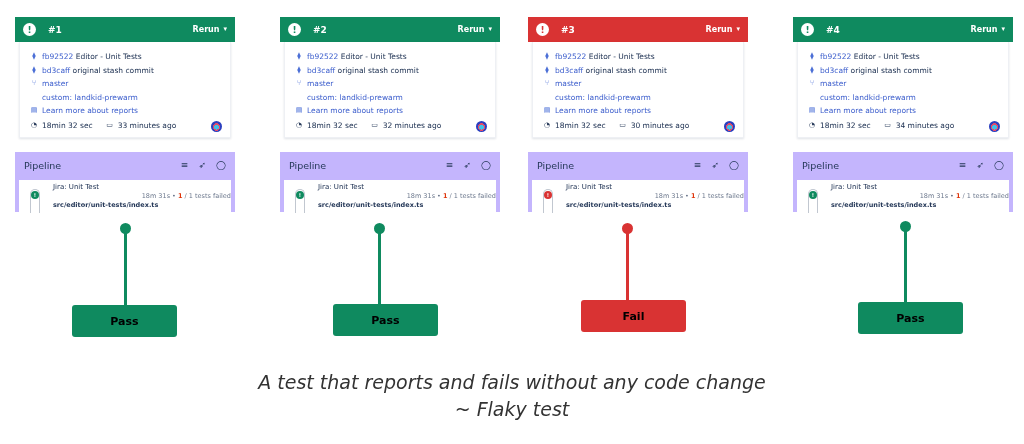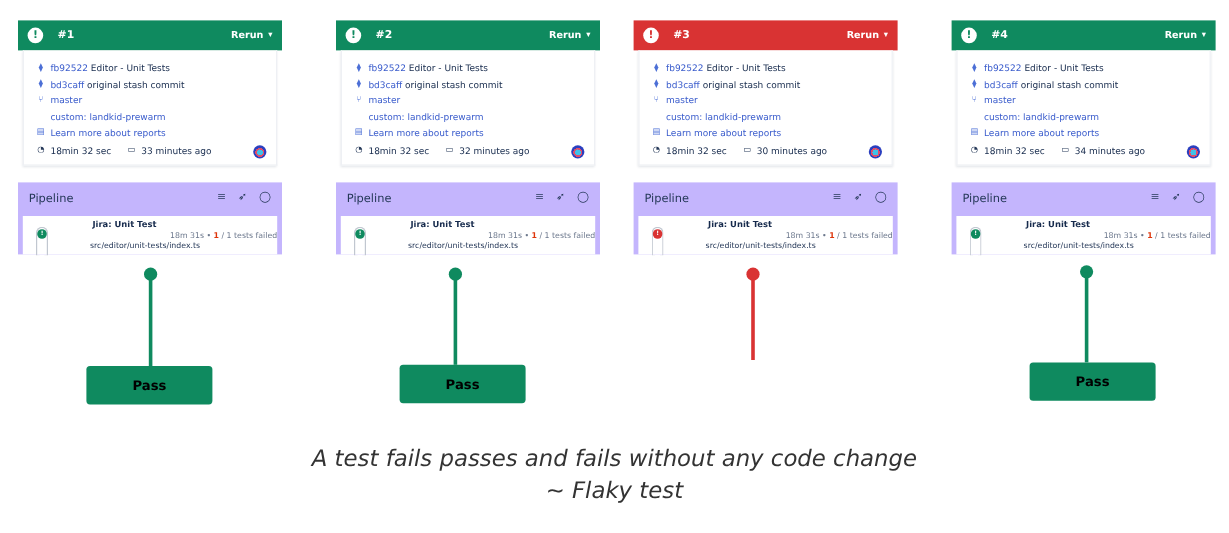--- a/index.html
+++ b/index.html
@@ -41,23 +41,23 @@
   }
 
   .pipeline { position: absolute; left: 0; top: 152px; width: 220px; height: 60px; background: #c4b5fd; }
   .pipe-head { height: 26px; display: flex; align-items: center; padding: 0 9px; }
   .pipe-title { flex: 1; font-size: 9.5px; color: #253858; }
   .pipe-icons { display: flex; gap: 10px; font-size: 9px; color: #253858; }
   .pipe-item {
     position: absolute; left: 4px; right: 4px; top: 28px; height: 32px; background: #fff;
     font-size: 6.5px; line-height: 9px; padding: 3px 0 0 34px; color: #172b4d;
   }
-  .job-title { font-weight: bold; font-size: 7px; margin-left: 24px; }
+  .job-title { font-weight: normal; font-size: 7px; }
   .job-sub { color: #6b778c; text-align: right; }
-  .job-path { color: #253858; font-weight: normal; margin-left: 22px; }
+  .job-path { color: #253858; font-weight: bold; }
   .fail-count { color: #de350b; font-weight: bold; }
   .connector {
     position: absolute; left: 11px; top: 9px; width: 10px; height: 24px;
     border: 1px solid #c1c7d0; border-bottom: none; border-radius: 5px 5px 0 0;
   }
   .status-dot {
     position: absolute; left: 12px; top: 11px; width: 8px; height: 8px; border-radius: 50%;
     color: #fff; font-size: 5px; font-weight: bold; display: flex; align-items: center; justify-content: center;
   }
 
@@ -276,20 +276,21 @@
           <span>18m 31s</span> •
           <span class="fail-count">1</span>
           <span>/ 1 tests failed</span>
         </div>
         <div class="job-path">src/editor/unit-tests/index.ts</div>
       </div>
     </div>
 
     <span class="pin-dot" style="left: 94px; top: 223px; background: rgb(217, 51, 51);"></span>
     <span class="pin-line" style="left: 98px; top: 229px; height: 71px; background: rgb(217, 51, 51);"></span>
+    <div class="badge" style="left: 53px; top: 300px; background: rgb(217, 51, 51);">Fail</div>
   </div>
     <div class="col" style="left: 793px;">
     <div class="card">
       <div class="card-header" style="background: rgb(15, 138, 95);">
         <span class="alert-icon" style="color: rgb(15, 138, 95);">!</span>
         <span class="run-num">#4</span>
         <span class="rerun">
           <span>Rerun</span>
           <span class="chev">▾</span>
         </span>
@@ -348,14 +349,14 @@
         <div class="job-path">src/editor/unit-tests/index.ts</div>
       </div>
     </div>
 
     <span class="pin-dot" style="left: 107px; top: 221px; background: rgb(15, 138, 95);"></span>
     <span class="pin-line" style="left: 111px; top: 227px; height: 75px; background: rgb(15, 138, 95);"></span>
     <div class="badge" style="left: 65px; top: 302px; background: rgb(15, 138, 95);">Pass</div>
   </div>
   </div>
 
-<div class="caption" style="top:371px;">A test fails passes and fails without any code change</div>
+<div class="caption" style="top:371px;">A test that reports and fails without any code change</div>
 <div class="caption" style="top:398px;">~ Flaky test</div>
 
 </body></html>

